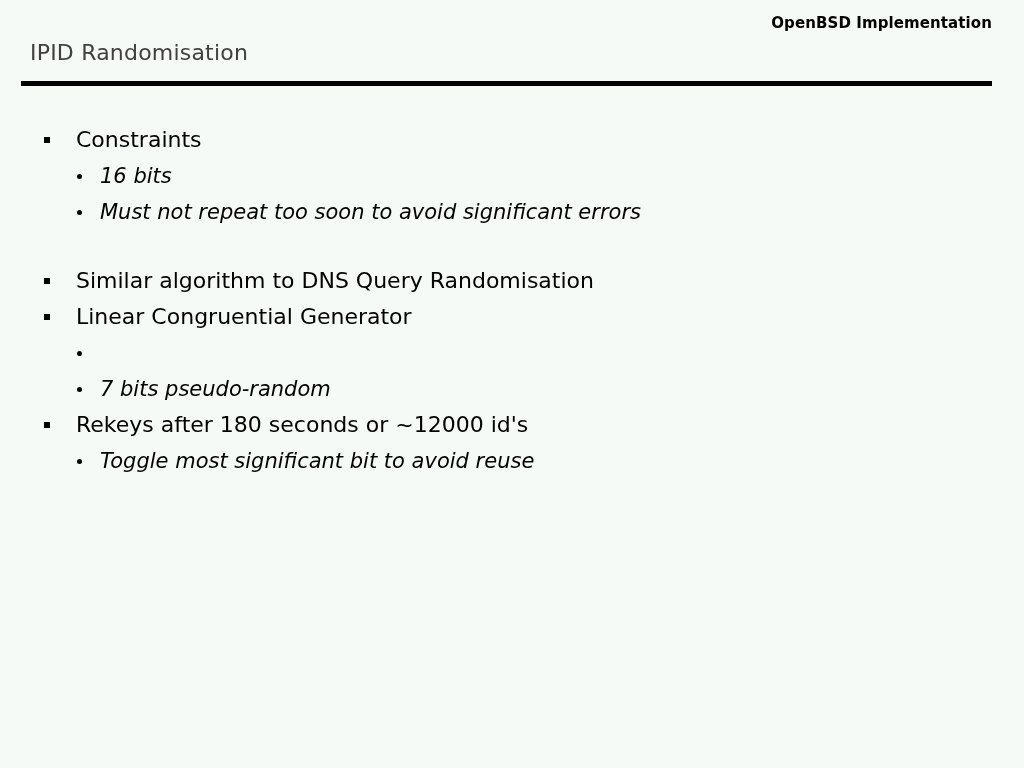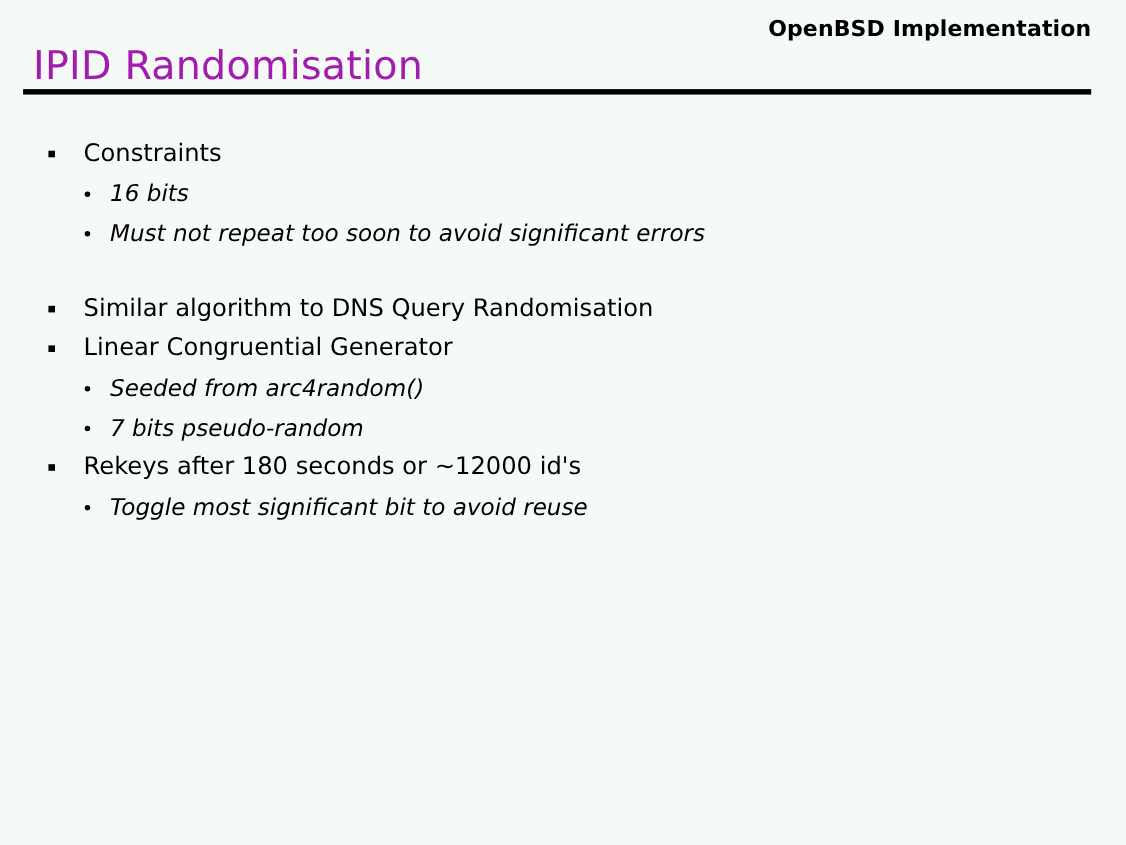--- a/index.html
+++ b/index.html
@@ -20,34 +20,34 @@
     height: 768px;
     background: #f6faf6;
   }
 
   
   .header-note {
     position: absolute;
     top: 14px;
     right: 32px;
     font-family: "DejaVu Sans", sans-serif;
-    font-size: 20px;
+    font-size: 15px;
     font-weight: 700;
     color: #000000;
     letter-spacing: 0.1px;
     white-space: nowrap;
   }
   .slide-title {
     position: absolute;
     left: 30px;
     top: 40px;
     font-family: "DejaVu Sans", sans-serif;
-    font-size: 36px;
+    font-size: 22px;
     font-weight: 400;
-    color: #a21caf;
+    color: #404040;
     letter-spacing: 0.2px;
     white-space: nowrap;
   }
   .title-rule {
     position: absolute;
     left: 21px;
     top: 81px;
     width: 971px;
     height: 5px;
     background: #000000;
@@ -117,19 +117,19 @@
 
   <div class="title-rule"></div>
 
   <div class="body">
       <div class="line lvl1"><span class="marker"></span><span class="text">Constraints</span></div>
       <div class="line lvl2"><span class="marker"></span><span class="text">16 bits</span></div>
       <div class="line lvl2"><span class="marker"></span><span class="text">Must not repeat too soon to avoid significant errors</span></div>
       <div class="line spacer"></div>
       <div class="line lvl1"><span class="marker"></span><span class="text">Similar algorithm to DNS Query Randomisation</span></div>
       <div class="line lvl1"><span class="marker"></span><span class="text">Linear Congruential Generator</span></div>
-      <div class="line lvl2"><span class="marker"></span><span class="text">Seeded from arc4random()</span></div>
+      <div class="line lvl2"><span class="marker"></span></div>
       <div class="line lvl2"><span class="marker"></span><span class="text">7 bits pseudo-random</span></div>
       <div class="line lvl1"><span class="marker"></span><span class="text">Rekeys after 180 seconds or ~12000 id's</span></div>
       <div class="line lvl2"><span class="marker"></span><span class="text">Toggle most significant bit to avoid reuse</span></div>
     </div>
 
 </div>
 
 </body></html>

